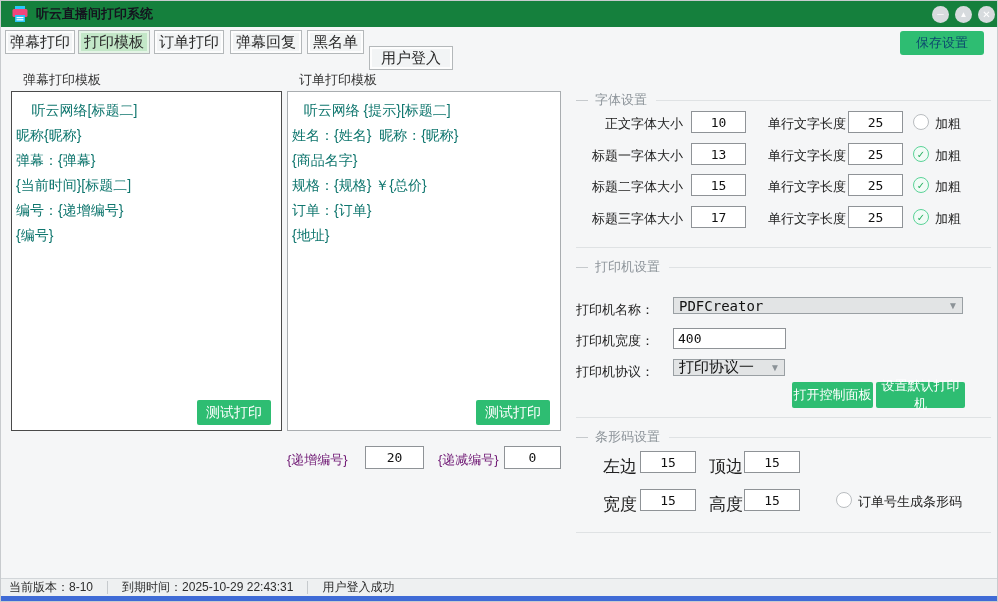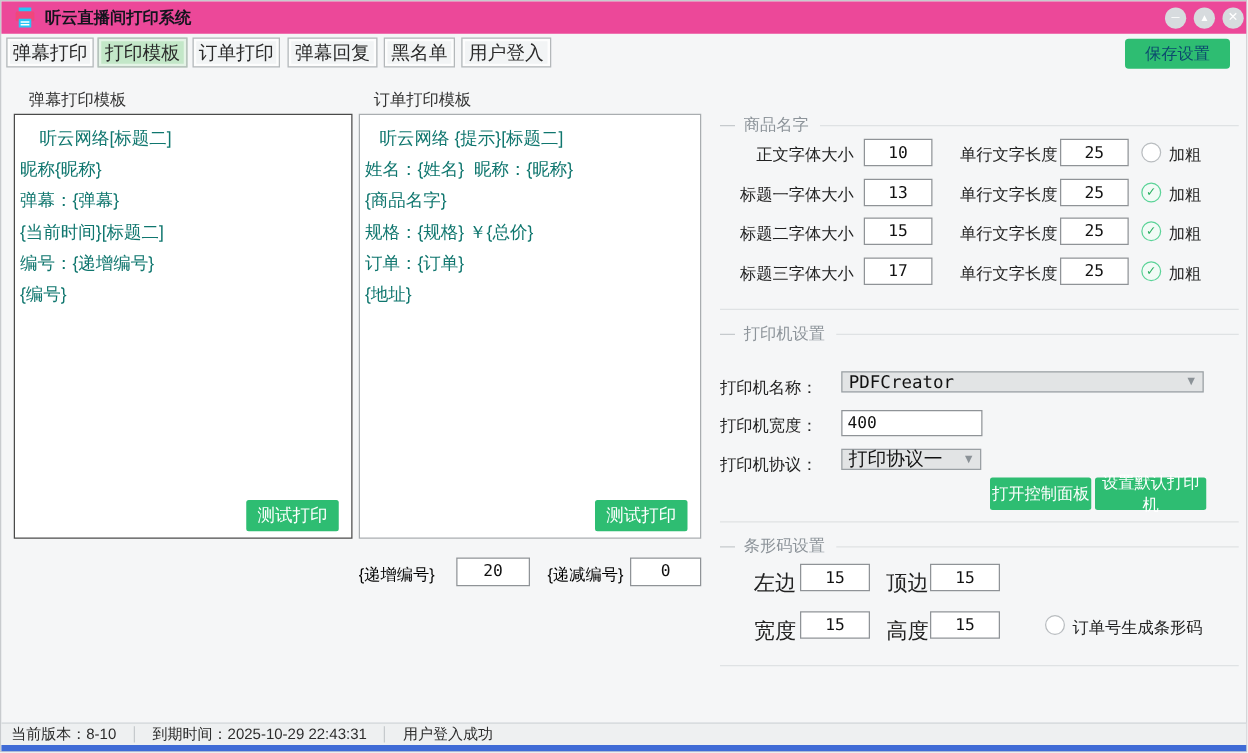--- a/index.html
+++ b/index.html
@@ -5,21 +5,21 @@
   * { margin:0; padding:0; box-sizing:border-box; }
   html,body { width:998px; height:602px; font-family:"Liberation Sans","DejaVu Sans",sans-serif; }
   #window {
     position:relative; width:998px; height:602px;
     background:#f5f6f7; border:1px solid #c8cbce; overflow:hidden;
     color:#222;
   }
   
   .titlebar {
     position:absolute; left:0; top:0; width:998px; height:26px;
-    background:#ec4899; display:flex; align-items:center;
+    background:#15803d; display:flex; align-items:center;
   }
   .app-icon { width:18px; height:18px; margin-left:10px; }
   .app-title { margin-left:7px; font-size:13px; font-weight:bold; color:#14141e; }
   .win-btn {
     position:absolute; top:5px; width:17px; height:17px; border-radius:50%;
     background:#d7dbde; color:#ffffff; display:flex; align-items:center; justify-content:center;
     font-size:9px; line-height:1; cursor:pointer;
   }
   .win-btn.min { left:931px; }
   .win-btn.max { left:954px; font-size:8px; }
@@ -48,21 +48,21 @@
     width:100%; height:100%; border:none; outline:none; resize:none;
     background:transparent; font-family:"Liberation Sans","DejaVu Sans",sans-serif;
     font-size:14px; line-height:25px; color:#0f766e; padding:6px 4px; overflow:hidden;
   }
   .test-btn {
     position:absolute; right:10px; bottom:5px; width:74px; height:25px;
     background:#2ebd72; color:#fff; border:none; border-radius:2px; font-size:14px;
     display:flex; align-items:center; justify-content:center; cursor:pointer;
   }
   
-  .counter-label { position:absolute; top:450px; font-size:13px; color:#000000; }
+  .counter-label { position:absolute; top:450px; font-size:13px; color:#701a75; }
   .counter-input {
     position:absolute; top:445px; height:23px; border:1px solid #8f9397; background:#fff;
     text-align:center; font-size:13px; font-family:"DejaVu Sans Mono",monospace; color:#111; outline:none;
   }
   
   .group-hd {
     position:absolute; left:575px; width:415px; height:16px;
     display:flex; align-items:center; font-size:13px; color:#8d949a;
   }
   .group-hd::before { content:""; width:12px; height:1px; background:#c6cacd; margin-right:7px; }
@@ -150,21 +150,21 @@
       </span>
   </div>
 
   <button class="save-btn">保存设置</button>
 
   <div class="tab" style="left:4px;width:70px;">弹幕打印</div>
   <div class="tab active" style="left:77px;width:72px;">打印模板</div>
   <div class="tab" style="left:153px;width:70px;">订单打印</div>
   <div class="tab" style="left:229px;width:72px;">弹幕回复</div>
   <div class="tab" style="left:306px;width:57px;">黑名单</div>
-  <div class="tab" style="left:368px;width:72px;">用户登入</div>
+  <div class="tab" style="left:368px;width:84px;margin-top:16px;">用户登入</div>
 
   <div class="panel-label" style="left:22px;top:70px;">弹幕打印模板</div>
   <div class="ta-wrap first">
     <textarea spellcheck="false" style="">    听云网络[标题二]
 昵称{昵称}
 弹幕：{弹幕}
 {当前时间}[标题二]
 编号：{递增编号}
 {编号}</textarea>
     <button class="test-btn">测试打印</button>
@@ -180,21 +180,21 @@
 {地址}</textarea>
     <button class="test-btn">测试打印</button>
   </div>
 
   <div class="counter-label" style="left:286px;">{递增编号}</div>
   <input class="counter-input" style="left: 364px; width: 59px;" value="20">
   <div class="counter-label" style="left:437px;">{递减编号}</div>
   <input class="counter-input" style="left: 503px; width: 57px;" value="0">
 
   <div class="group-hd" style="top:91px;">
-    <span>商品名字</span>
+    <span>字体设置</span>
   </div>
 
   <div class="frow" style="top:110px;">
     <span class="lbl1">正文字体大小</span>
     <span class="inp1"><input class="num-input" value="10" style=""></span>
     <span class="lbl2">单行文字长度</span>
     <span class="inp2"><input class="num-input" value="25" style=""></span>
     <span class="chk">
         <span>✓</span>
       </span>

